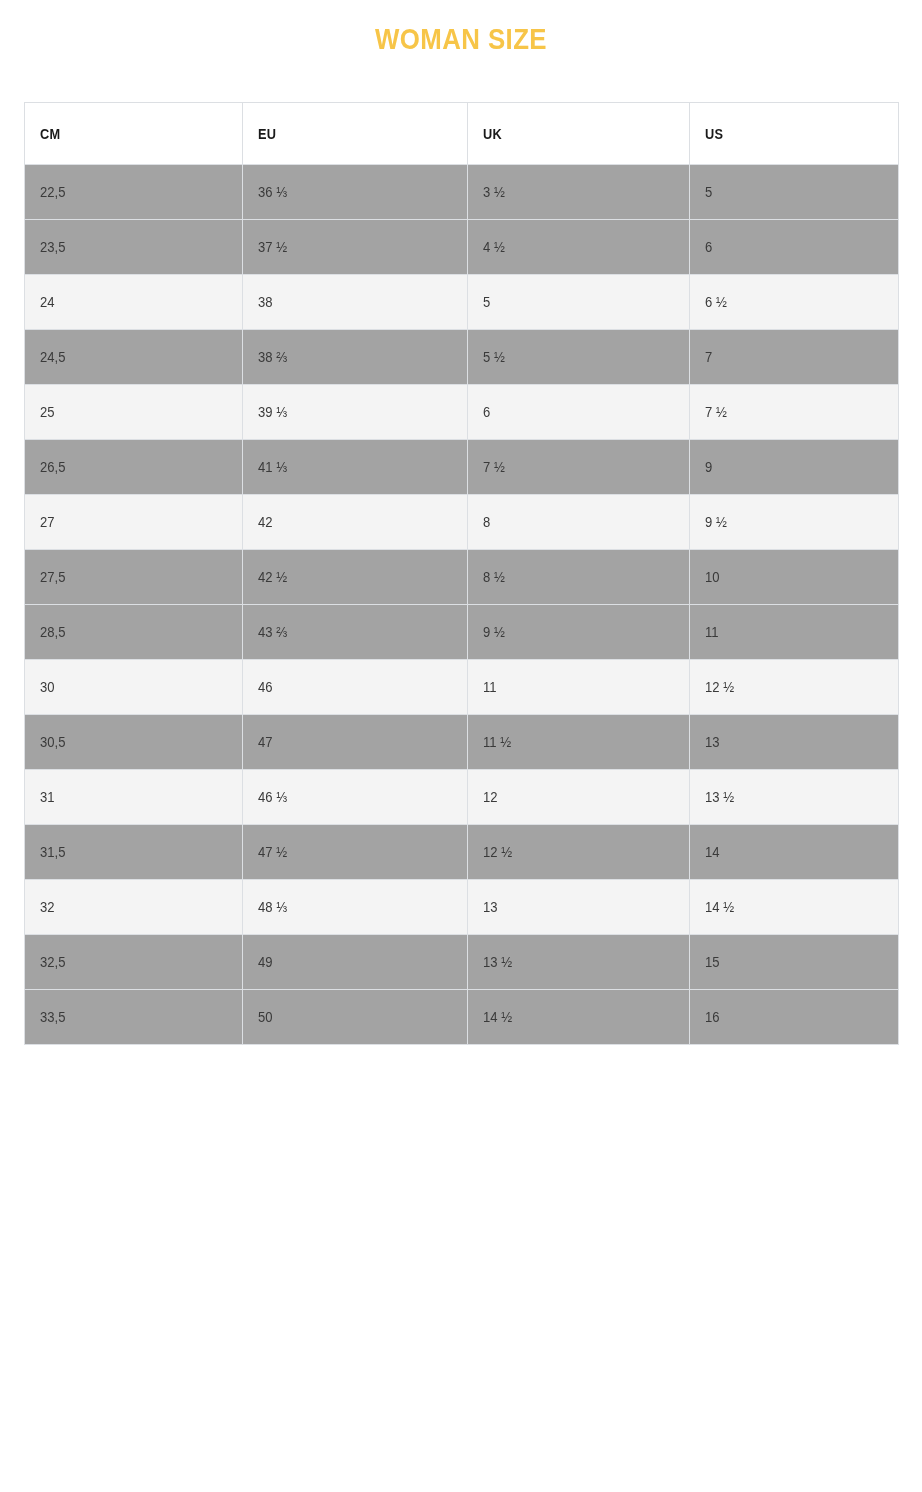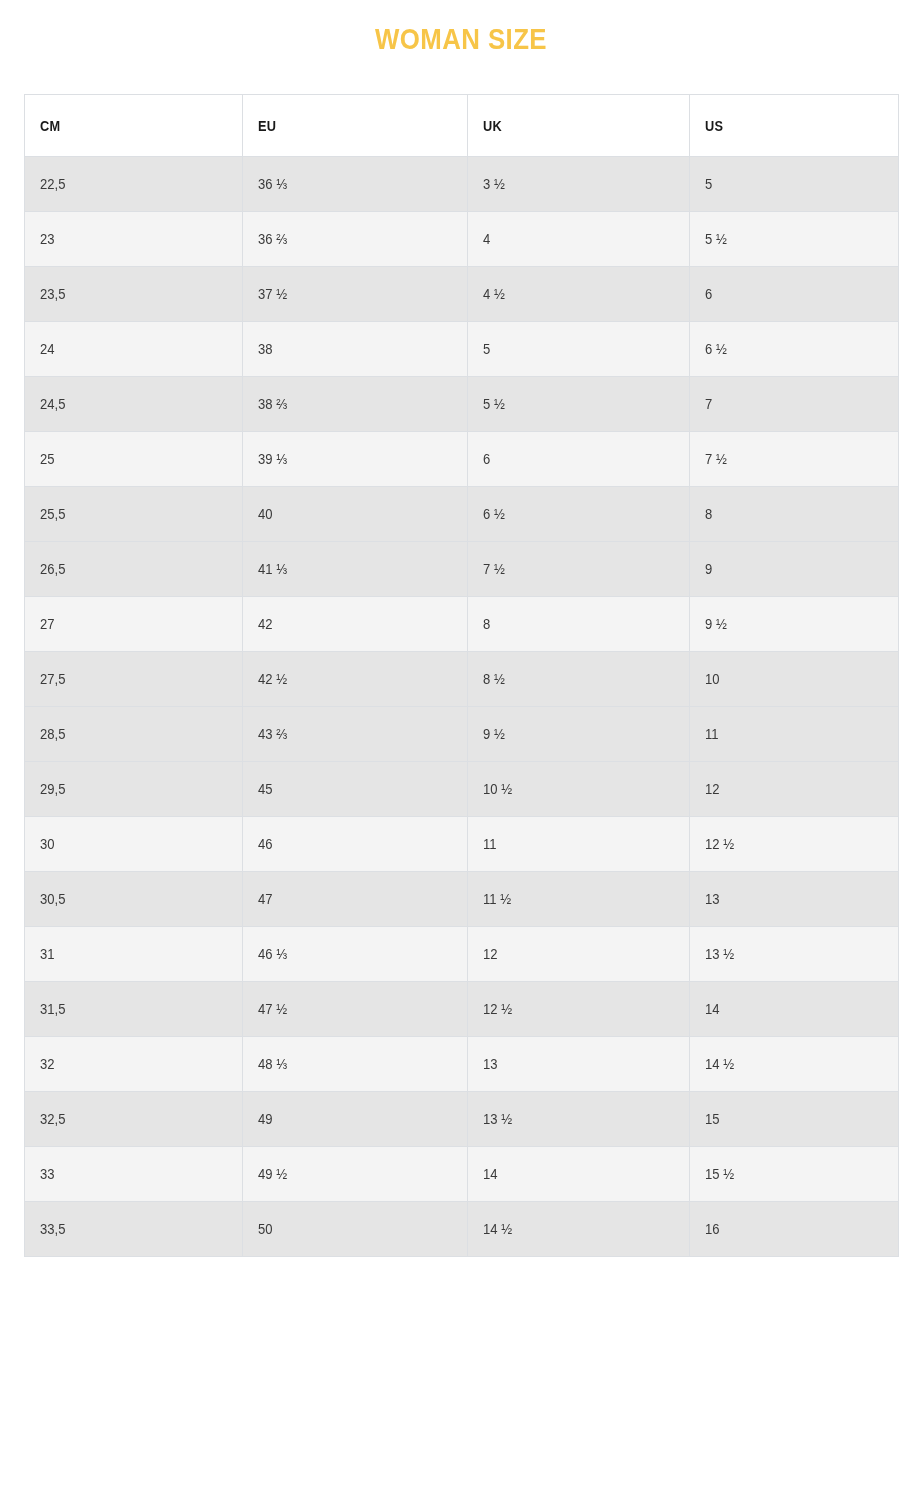--- a/index.html
+++ b/index.html
@@ -26,21 +26,21 @@
     font-family: "Liberation Sans", sans-serif;
     font-size: 30px;
     font-weight: bold;
     letter-spacing: 0.5px;
     padding-top: 22px;
     margin: 0;
     transform: scaleX(0.86);
     transform-origin: center top;
   }
   .table-wrap {
-    margin: 0 auto;
+    margin: 8px auto;
     width: 874px;
     padding-top: 38px;
   }
   table.size-table {
     width: 874px;
     border-collapse: collapse;
     table-layout: fixed;
     border: 1px solid #dcdfe3;
   }
   table.size-table col.c-cm { width: 218px; }
@@ -73,21 +73,21 @@
     height: 55px;
     border: 1px solid #dcdfe3;
     white-space: nowrap;
   }
   table.size-table td .val {
     display: inline-block;
     transform: scaleX(0.9);
     transform-origin: left center;
   }
   table.size-table tbody tr.odd td { background: #f4f4f4; }
-  table.size-table tbody tr.even td { background: #e5e5e5; }
+  table.size-table tbody tr.even td { background: #a3a3a3; }
 </style>
 </head>
 <body>
 
 <div class="page">
 
   <h1 class="chart-title">WOMAN SIZE</h1>
 
   <div class="table-wrap">
     <table class="size-table">
@@ -105,26 +105,20 @@
             <th><span class="hdr">US</span></th>
           </tr>
       </thead>
       <tbody id="table-body">
           <tr class="even">
             <td><span class="val">22,5</span></td>
             <td><span class="val">36 ⅓</span></td>
             <td><span class="val">3 ½</span></td>
             <td><span class="val">5</span></td>
           </tr>
-          <tr class="odd">
-            <td><span class="val">23</span></td>
-            <td><span class="val">36 ⅔</span></td>
-            <td><span class="val">4</span></td>
-            <td><span class="val">5 ½</span></td>
-          </tr>
           <tr class="even">
             <td><span class="val">23,5</span></td>
             <td><span class="val">37 ½</span></td>
             <td><span class="val">4 ½</span></td>
             <td><span class="val">6</span></td>
           </tr>
           <tr class="odd">
             <td><span class="val">24</span></td>
             <td><span class="val">38</span></td>
             <td><span class="val">5</span></td>
@@ -136,26 +130,20 @@
             <td><span class="val">5 ½</span></td>
             <td><span class="val">7</span></td>
           </tr>
           <tr class="odd">
             <td><span class="val">25</span></td>
             <td><span class="val">39 ⅓</span></td>
             <td><span class="val">6</span></td>
             <td><span class="val">7 ½</span></td>
           </tr>
           <tr class="even">
-            <td><span class="val">25,5</span></td>
-            <td><span class="val">40</span></td>
-            <td><span class="val">6 ½</span></td>
-            <td><span class="val">8</span></td>
-          </tr>
-          <tr class="even">
             <td><span class="val">26,5</span></td>
             <td><span class="val">41 ⅓</span></td>
             <td><span class="val">7 ½</span></td>
             <td><span class="val">9</span></td>
           </tr>
           <tr class="odd">
             <td><span class="val">27</span></td>
             <td><span class="val">42</span></td>
             <td><span class="val">8</span></td>
             <td><span class="val">9 ½</span></td>
@@ -165,26 +153,20 @@
             <td><span class="val">42 ½</span></td>
             <td><span class="val">8 ½</span></td>
             <td><span class="val">10</span></td>
           </tr>
           <tr class="even">
             <td><span class="val">28,5</span></td>
             <td><span class="val">43 ⅔</span></td>
             <td><span class="val">9 ½</span></td>
             <td><span class="val">11</span></td>
           </tr>
-          <tr class="even">
-            <td><span class="val">29,5</span></td>
-            <td><span class="val">45</span></td>
-            <td><span class="val">10 ½</span></td>
-            <td><span class="val">12</span></td>
-          </tr>
           <tr class="odd">
             <td><span class="val">30</span></td>
             <td><span class="val">46</span></td>
             <td><span class="val">11</span></td>
             <td><span class="val">12 ½</span></td>
           </tr>
           <tr class="even">
             <td><span class="val">30,5</span></td>
             <td><span class="val">47</span></td>
             <td><span class="val">11 ½</span></td>
@@ -207,26 +189,20 @@
             <td><span class="val">48 ⅓</span></td>
             <td><span class="val">13</span></td>
             <td><span class="val">14 ½</span></td>
           </tr>
           <tr class="even">
             <td><span class="val">32,5</span></td>
             <td><span class="val">49</span></td>
             <td><span class="val">13 ½</span></td>
             <td><span class="val">15</span></td>
           </tr>
-          <tr class="odd">
-            <td><span class="val">33</span></td>
-            <td><span class="val">49 ½</span></td>
-            <td><span class="val">14</span></td>
-            <td><span class="val">15 ½</span></td>
-          </tr>
           <tr class="even">
             <td><span class="val">33,5</span></td>
             <td><span class="val">50</span></td>
             <td><span class="val">14 ½</span></td>
             <td><span class="val">16</span></td>
           </tr>
         </tbody>
     </table>
   </div>
 

